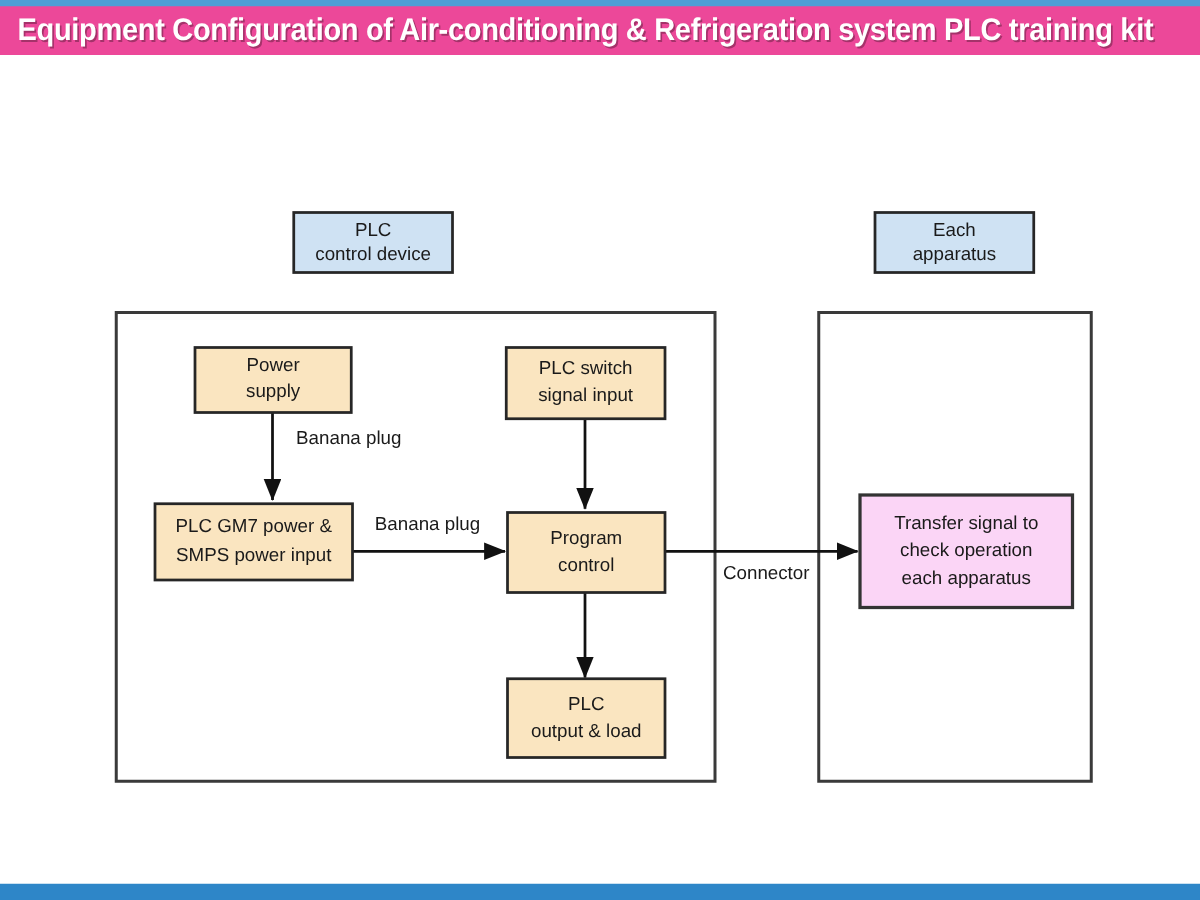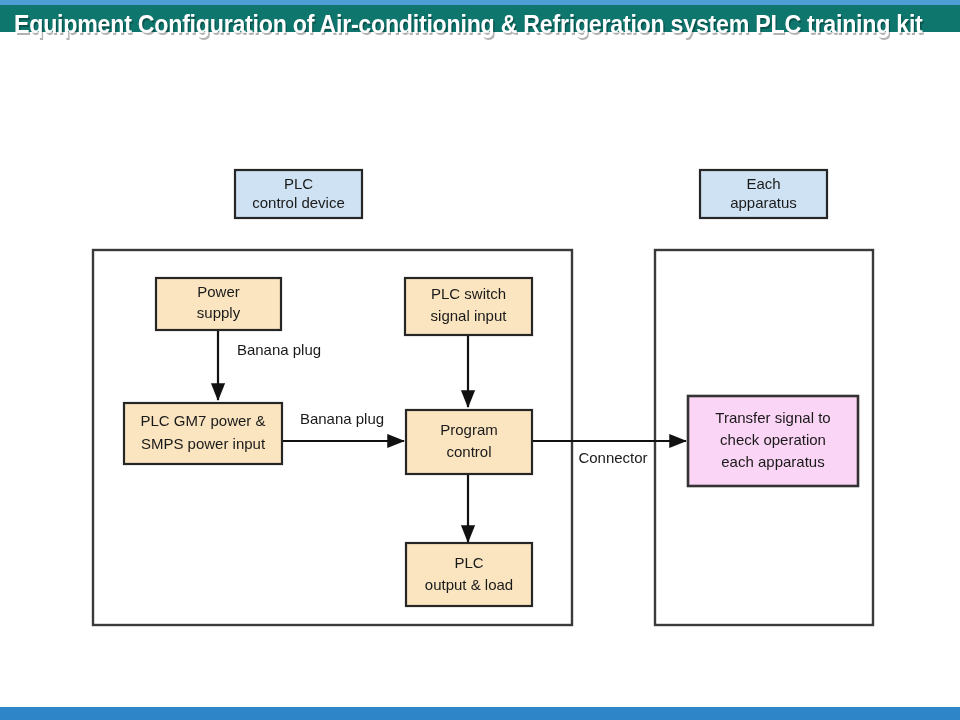--- a/index.html
+++ b/index.html
@@ -14,22 +14,22 @@
     overflow: hidden;
     position: relative;
   }
 
   
   #title-bar {
     position: absolute;
     left: 0;
     top: 0;
     width: 960px;
-    height: 32px;
-    background: #0f766e;
+    height: 44px;
+    background: #ec4899;
     box-sizing: border-box;
   }
   #title-bar-top-edge {
     position: absolute;
     left: 0;
     top: 0;
     width: 960px;
     height: 5px;
     background: #4E9ED6;
   }

